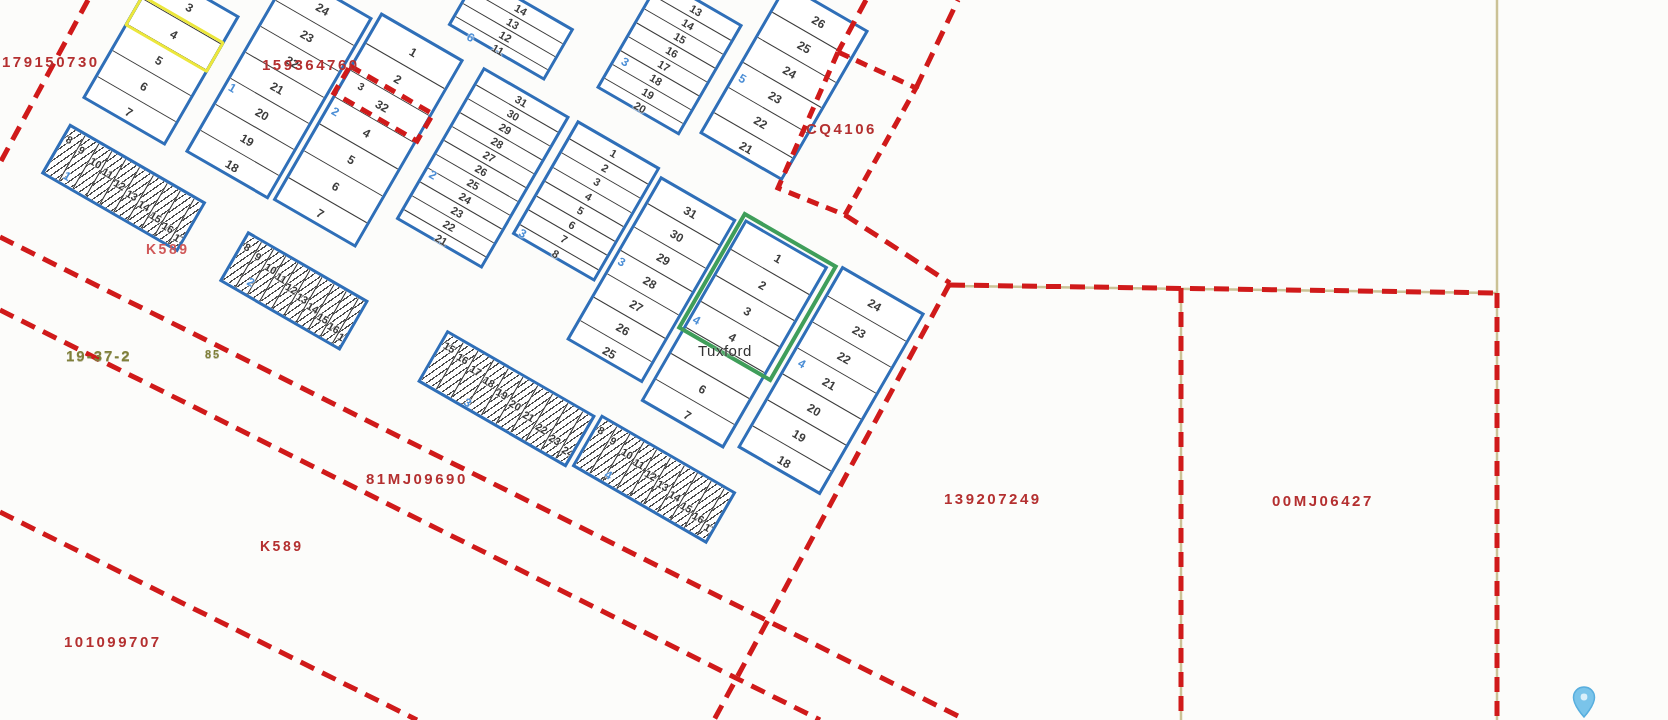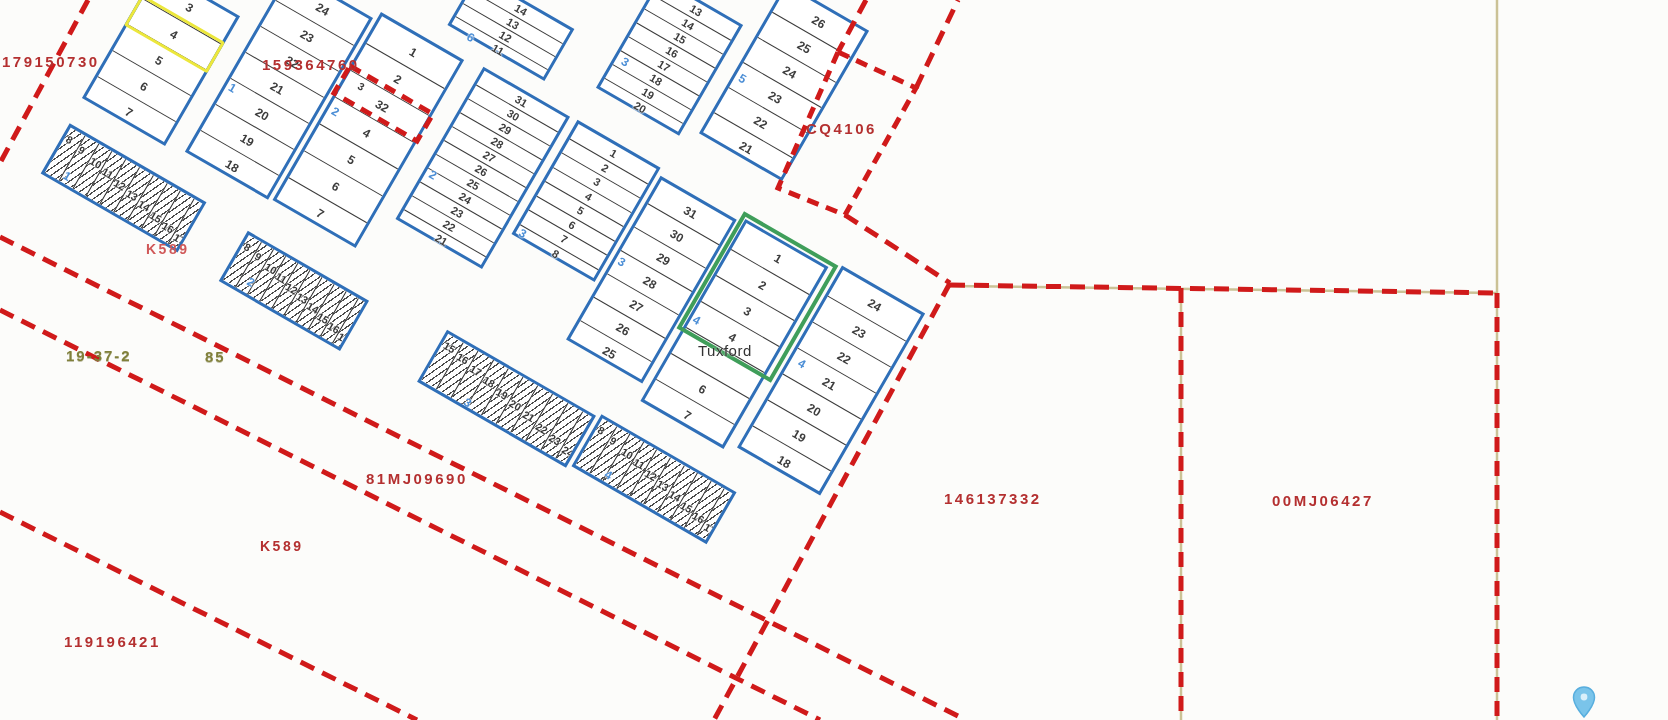--- a/index.html
+++ b/index.html
@@ -419,23 +419,23 @@
   </svg>
 
 <div id="labels">
   <span class="maplabel town" id="townLabel" style="font-size: 15px; left: 698px; top: 343px;">Tuxford</span>
 <span class="maplabel red-id" style="left: 2px; top: 54px; color: rgb(180, 48, 48); font-size: 15px;">179150730</span>
     <span class="maplabel red-id" style="left: 262px; top: 57px; color: rgb(180, 48, 48); font-size: 15px;">159364760</span>
     <span class="maplabel red-id" style="left: 806px; top: 121px; color: rgb(180, 48, 48); font-size: 15px;">CQ4106</span>
     <span class="maplabel red-id" style="left: 146px; top: 242px; color: rgb(208, 88, 88); font-size: 14px;">K589</span>
     <span class="maplabel red-id" style="left: 366px; top: 471px; color: rgb(180, 48, 48); font-size: 15px;">81MJ09690</span>
     <span class="maplabel red-id" style="left: 260px; top: 539px; color: rgb(180, 48, 48); font-size: 14px;">K589</span>
-    <span class="maplabel red-id" style="left: 64px; top: 634px; color: rgb(180, 48, 48); font-size: 15px;">119196421</span>
-    <span class="maplabel red-id" style="left: 944px; top: 491px; color: rgb(180, 48, 48); font-size: 15px;">146137332</span>
+    <span class="maplabel red-id" style="left: 64px; top: 634px; color: rgb(180, 48, 48); font-size: 15px;">101099707</span>
+    <span class="maplabel red-id" style="left: 944px; top: 491px; color: rgb(180, 48, 48); font-size: 15px;">139207249</span>
     <span class="maplabel red-id" style="left: 1272px; top: 493px; color: rgb(180, 48, 48); font-size: 15px;">00MJ06427</span>
     <span class="maplabel olive" style="left: 66px; top: 348px; font-size: 15px;">19-37-2</span>
-    <span class="maplabel olive" style="left: 205px; top: 349px; font-size: 15px;">85</span>
+    <span class="maplabel olive" style="left: 205px; top: 349px; font-size: 11px;">85</span>
   </div>
 
 <svg id="pin" width="24" height="32" viewBox="0 0 24 32" style="left: 1572px; top: 686px;">
   <path d="M12 1 C6 1 1.5 5.6 1.5 11.4 C1.5 19.5 12 31 12 31 C12 31 22.5 19.5 22.5 11.4 C22.5 5.6 18 1 12 1 Z" fill="#7ac4ea" stroke="#58aede" stroke-width="1.5"></path>
   <circle cx="12" cy="11" r="3.4" fill="#d9effa"></circle>
 </svg>
 
 </body></html>

